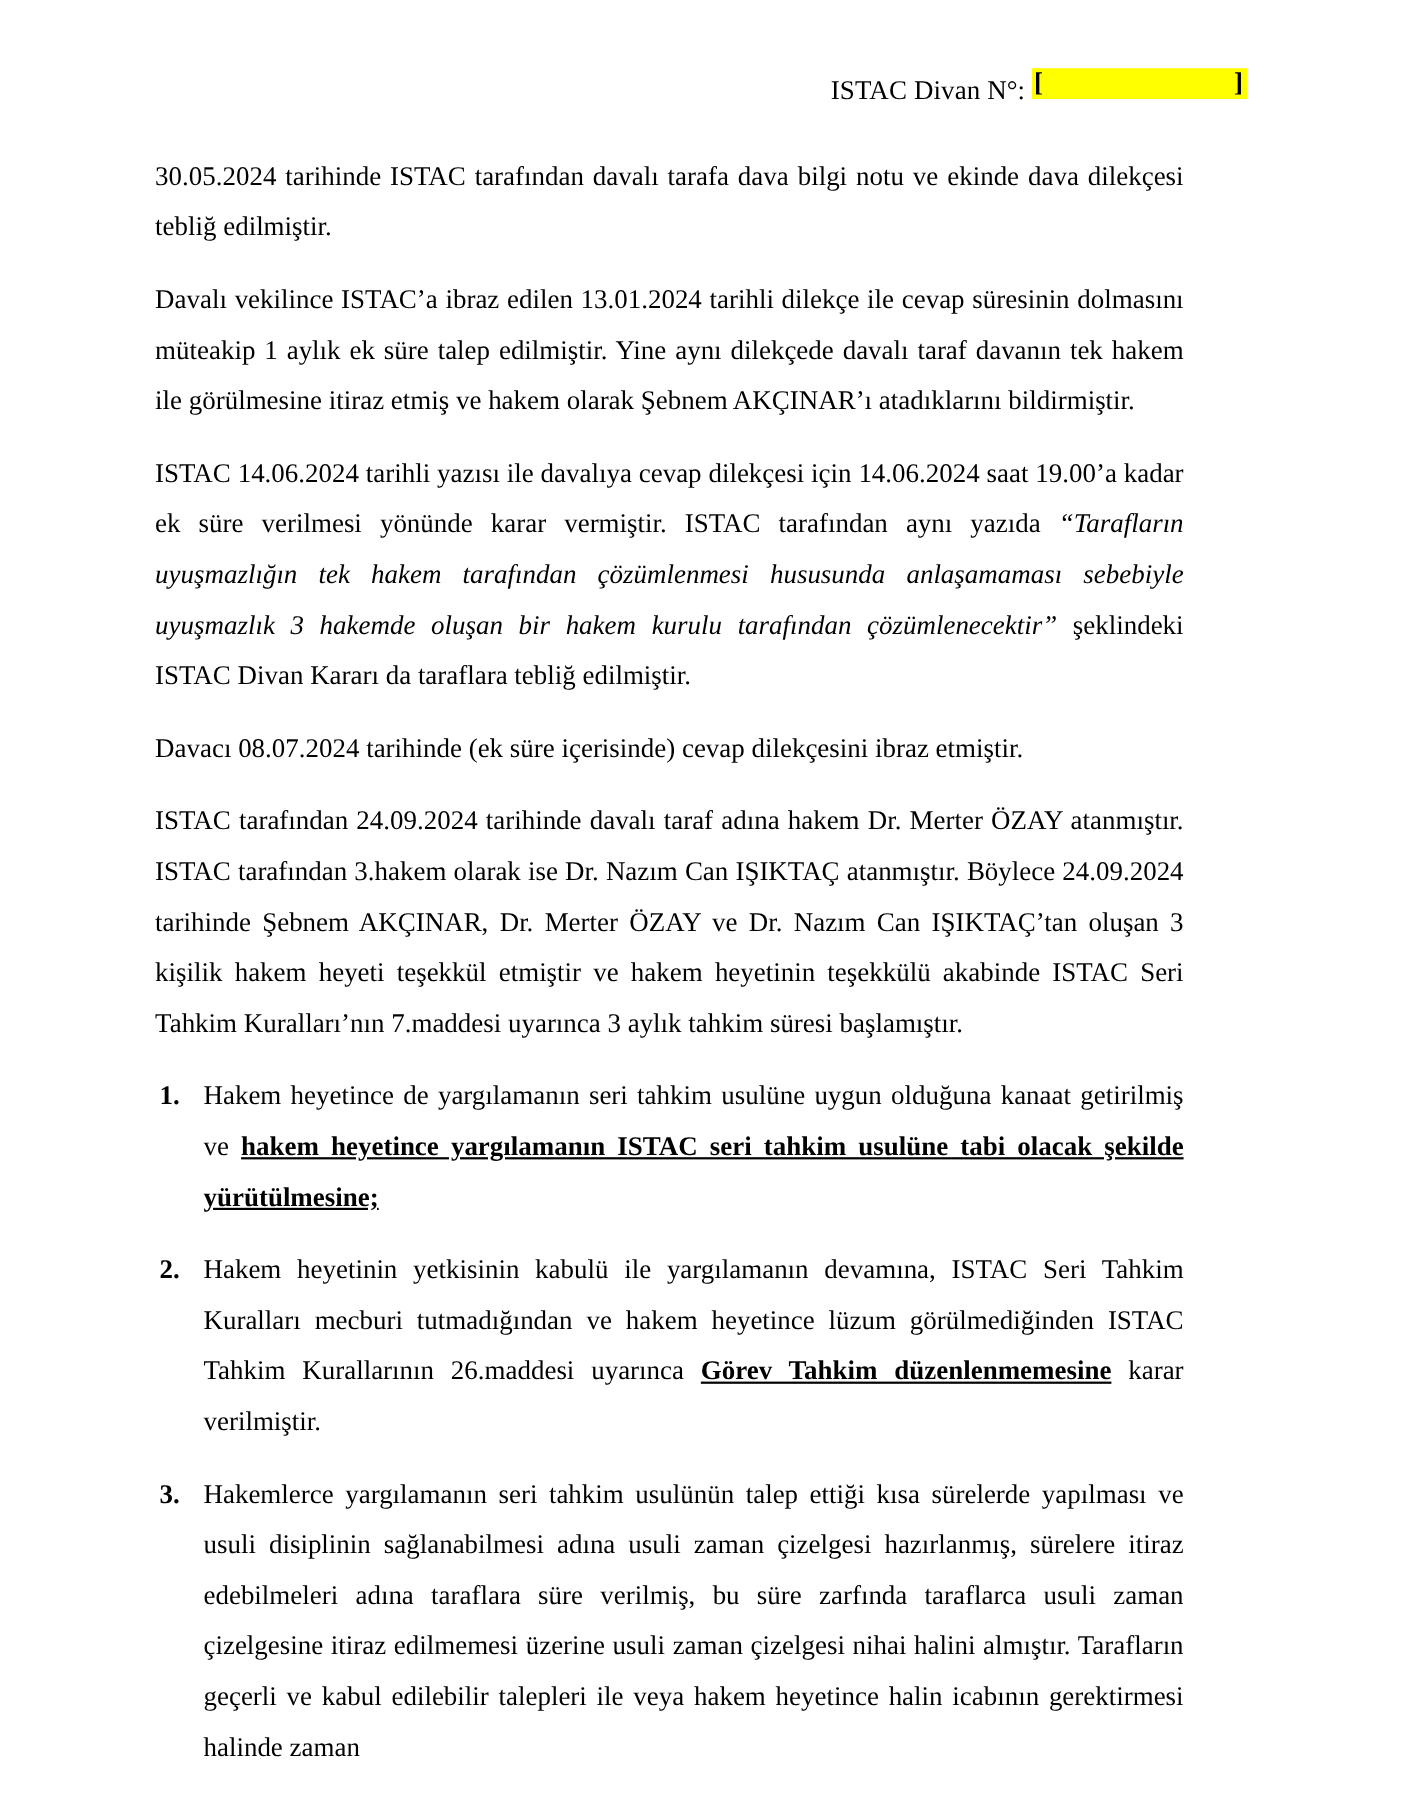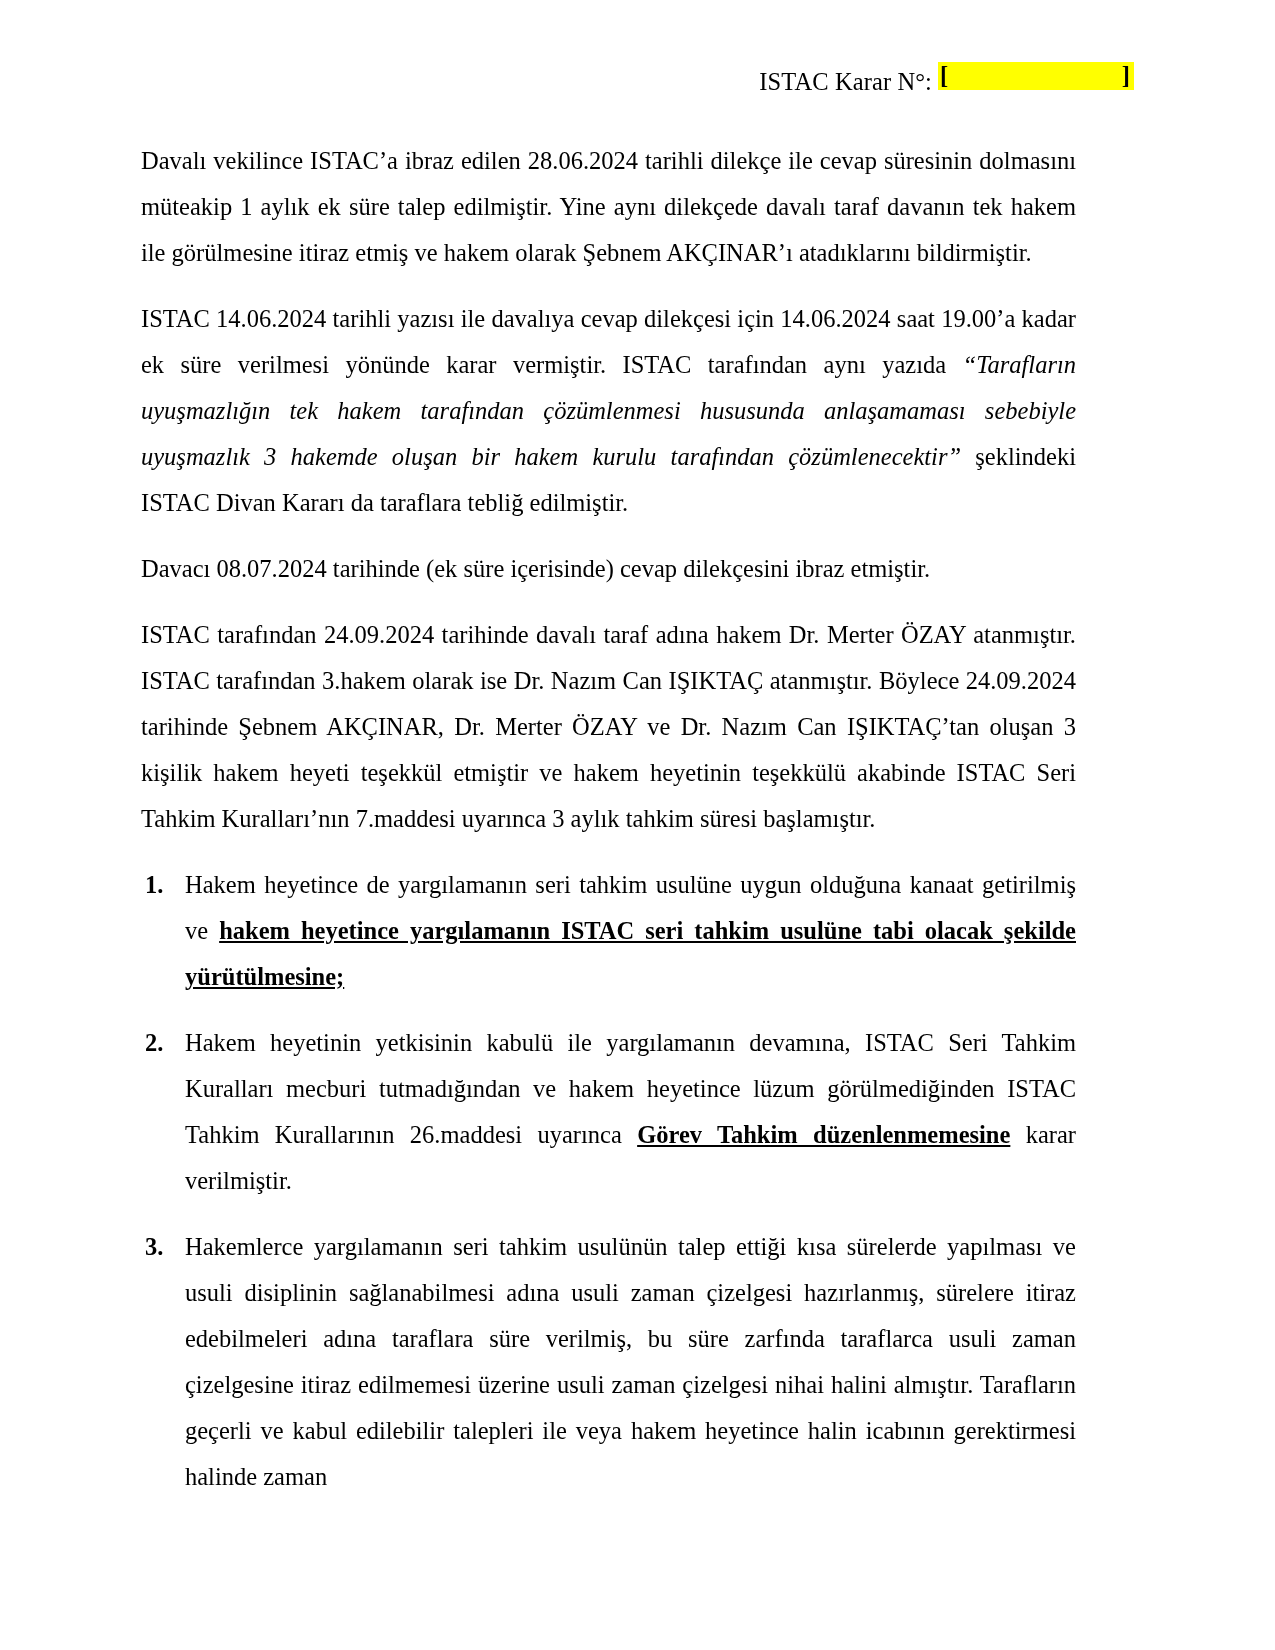--- a/index.html
+++ b/index.html
@@ -119,32 +119,33 @@
     text-decoration: underline;
   }
 </style>
 </head>
 <body>
 
 <div class="page">
 
   <div class="header">
     <div class="header-line">
-      <span class="header-label">ISTAC Karar N°:</span>
+      <span class="header-label">ISTAC Divan N°:</span>
       <span class="redaction-field">
         <span class="bracket-open">[</span>
         <span class="bracket-close">]</span>
       </span>
     </div>
   </div>
 
   <div class="body-content">
 
+    <p class="para">30.05.2024 tarihinde ISTAC tarafından davalı tarafa dava bilgi notu ve ekinde dava dilekçesi tebliğ edilmiştir.</p>
 
-    <p class="para">Davalı vekilince ISTAC’a ibraz edilen 28.06.2024 tarihli dilekçe ile cevap süresinin dolmasını müteakip 1 aylık ek süre talep edilmiştir. Yine aynı dilekçede davalı taraf davanın tek hakem ile görülmesine itiraz etmiş ve hakem olarak Şebnem AKÇINAR’ı atadıklarını bildirmiştir.</p>
+    <p class="para">Davalı vekilince ISTAC’a ibraz edilen 13.01.2024 tarihli dilekçe ile cevap süresinin dolmasını müteakip 1 aylık ek süre talep edilmiştir. Yine aynı dilekçede davalı taraf davanın tek hakem ile görülmesine itiraz etmiş ve hakem olarak Şebnem AKÇINAR’ı atadıklarını bildirmiştir.</p>
 
     <p class="para"><span>ISTAC 14.06.2024 tarihli yazısı ile davalıya cevap dilekçesi için 14.06.2024 saat 19.00’a kadar ek süre verilmesi yönünde karar vermiştir. ISTAC tarafından aynı yazıda </span><span class="q-italic">“Tarafların uyuşmazlığın tek hakem tarafından çözümlenmesi hususunda anlaşamaması sebebiyle uyuşmazlık 3 hakemde oluşan bir hakem kurulu tarafından çözümlenecektir”</span><span> şeklindeki ISTAC Divan Kararı da taraflara tebliğ edilmiştir.</span></p>
 
     <p class="para">Davacı 08.07.2024 tarihinde (ek süre içerisinde) cevap dilekçesini ibraz etmiştir.</p>
 
     <p class="para">ISTAC tarafından 24.09.2024 tarihinde davalı taraf adına hakem Dr. Merter ÖZAY atanmıştır. ISTAC tarafından 3.hakem olarak ise Dr. Nazım Can IŞIKTAÇ atanmıştır. Böylece 24.09.2024 tarihinde Şebnem AKÇINAR, Dr. Merter ÖZAY ve Dr. Nazım Can IŞIKTAÇ’tan oluşan 3 kişilik hakem heyeti teşekkül etmiştir ve hakem heyetinin teşekkülü akabinde ISTAC Seri Tahkim Kuralları’nın 7.maddesi uyarınca 3 aylık tahkim süresi başlamıştır.</p>
 
 
     <ol class="numlist">
 

